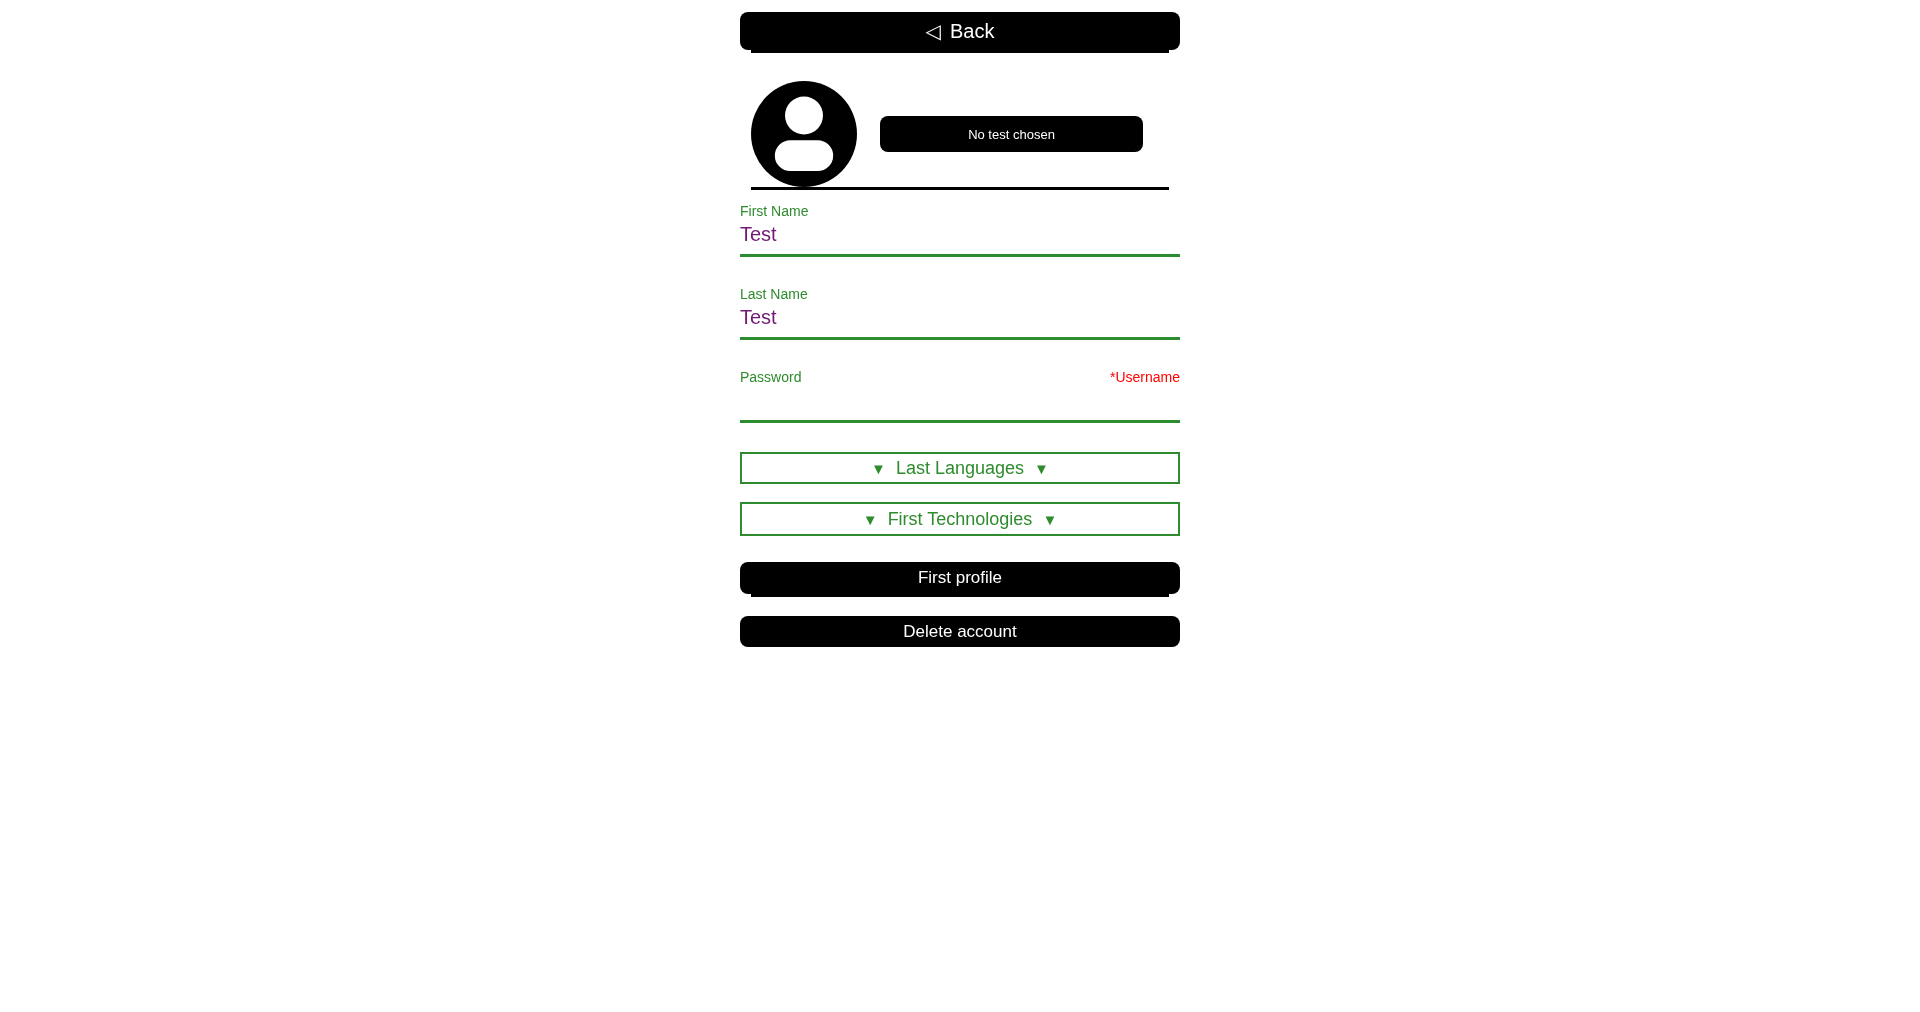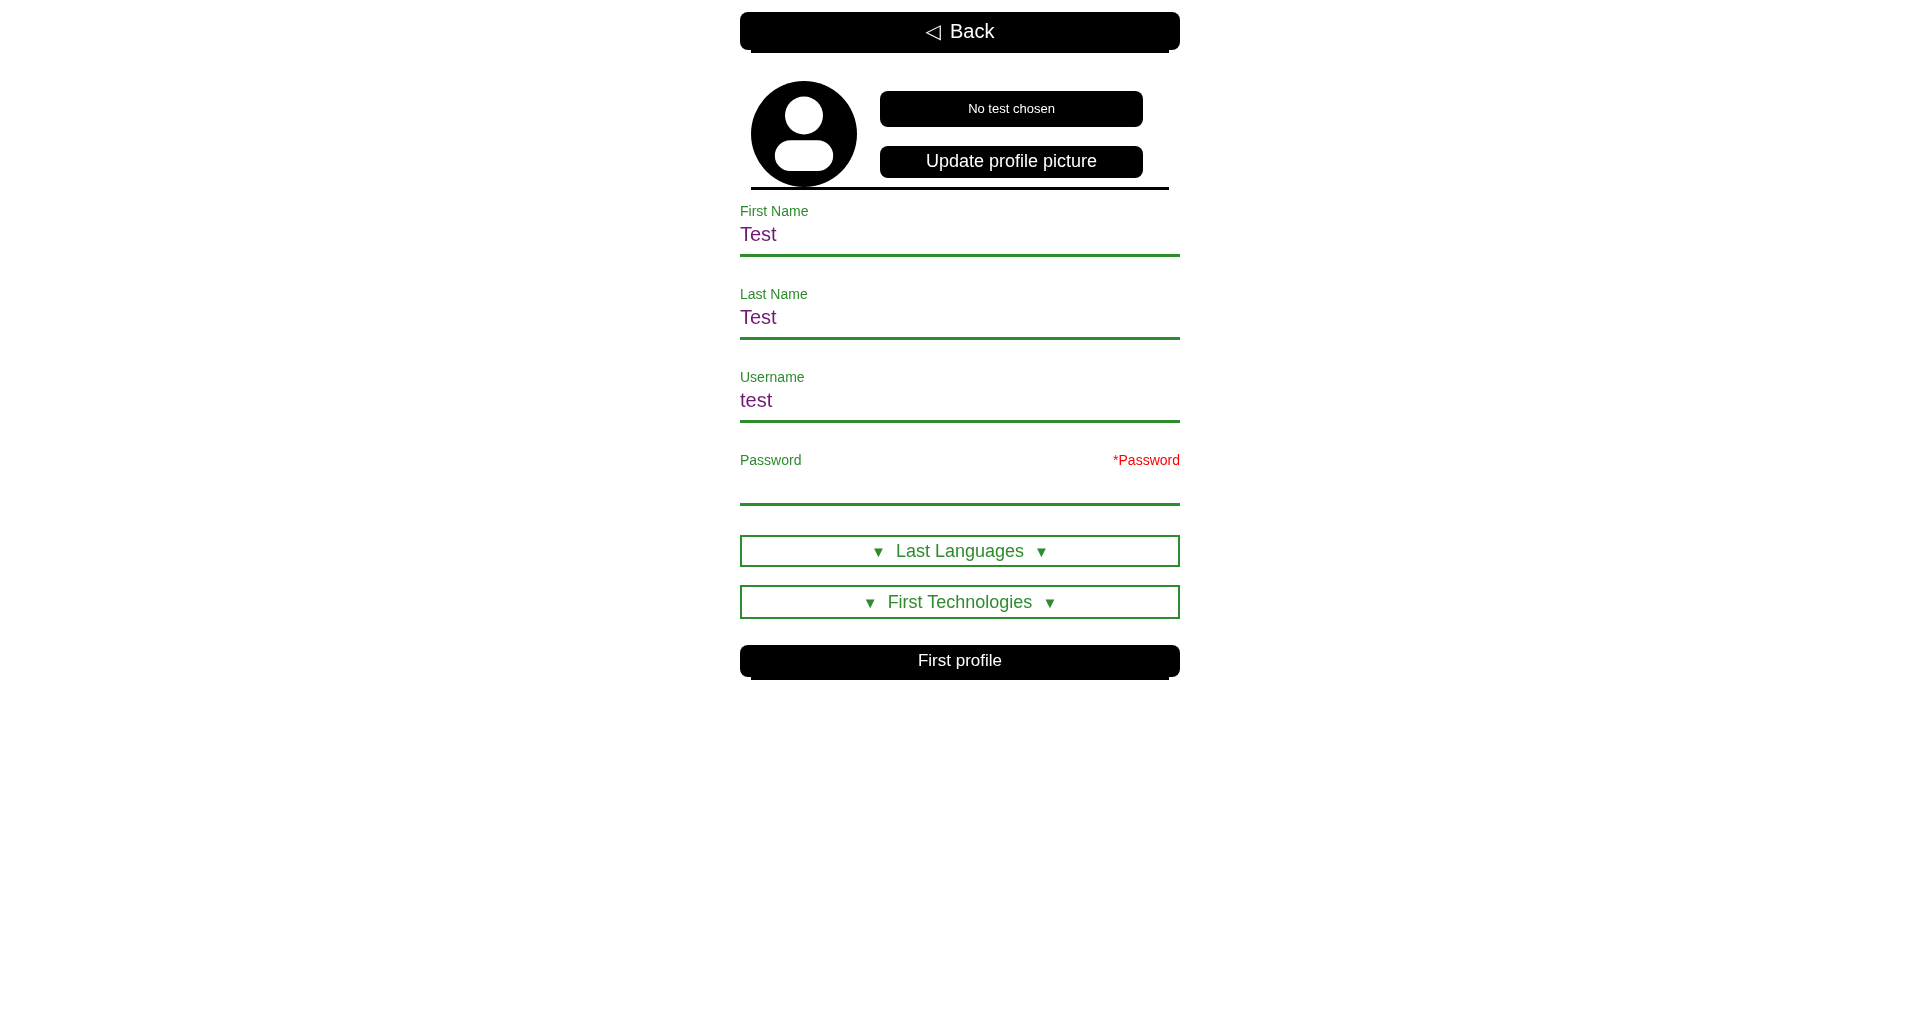--- a/index.html
+++ b/index.html
@@ -172,21 +172,20 @@
   <div class="avatar-row">
     <span class="avatar">
       <svg viewBox="0 0 24 24">
         <circle cx="12" cy="12" r="12" fill="#000000"></circle>
         <circle cx="12" cy="7.8" r="4.3" fill="#ffffff"></circle>
         <rect x="5.4" y="13.4" width="13.2" height="7" rx="3.5" fill="#ffffff"></rect>
       </svg>
     </span>
     <div class="file-controls">
       <div class="btn-black file-status">No test chosen</div>
-      <button class="btn-black update-pic-btn">Update profile picture</button>
     </div>
   </div>
 
   <hr class="divider hr-mid">
 
   <div class="fields">
 
     <div class="field">
       <div class="field-label-row">
         <span class="field-label">First Name</span>
@@ -194,32 +193,26 @@
       <input class="field-input" type="text" value="Test" style="">
     </div>
 
     <div class="field">
       <div class="field-label-row">
         <span class="field-label">Last Name</span>
       </div>
       <input class="field-input" type="text" value="Test" style="">
     </div>
 
-    <div class="field">
-      <div class="field-label-row">
-        <span class="field-label">Username</span>
-      </div>
-      <input class="field-input" type="text" value="test" style="">
-    </div>
 
 
     <div class="field">
       <div class="field-label-row">
         <span class="field-label">Password</span>
-        <span class="required-note">*Password</span>
+        <span class="required-note">*Username</span>
       </div>
       <input class="field-input" type="password" value="" style="">
     </div>
 
     <button class="outline-btn edit-languages-btn">
       <span class="arrow-icon">▼</span>
       <span>Last Languages</span>
       <span class="arrow-icon">▼</span>
     </button>
 
@@ -227,14 +220,15 @@
       <span class="arrow-icon">▼</span>
       <span>First Technologies</span>
       <span class="arrow-icon">▼</span>
     </button>
 
     <button class="btn-black update-profile-btn">First profile</button>
   </div>
 
   <hr class="divider hr-bottom">
 
+  <button class="btn-black delete-btn">Delete account</button>
 
 </div>
 
 </body></html>

